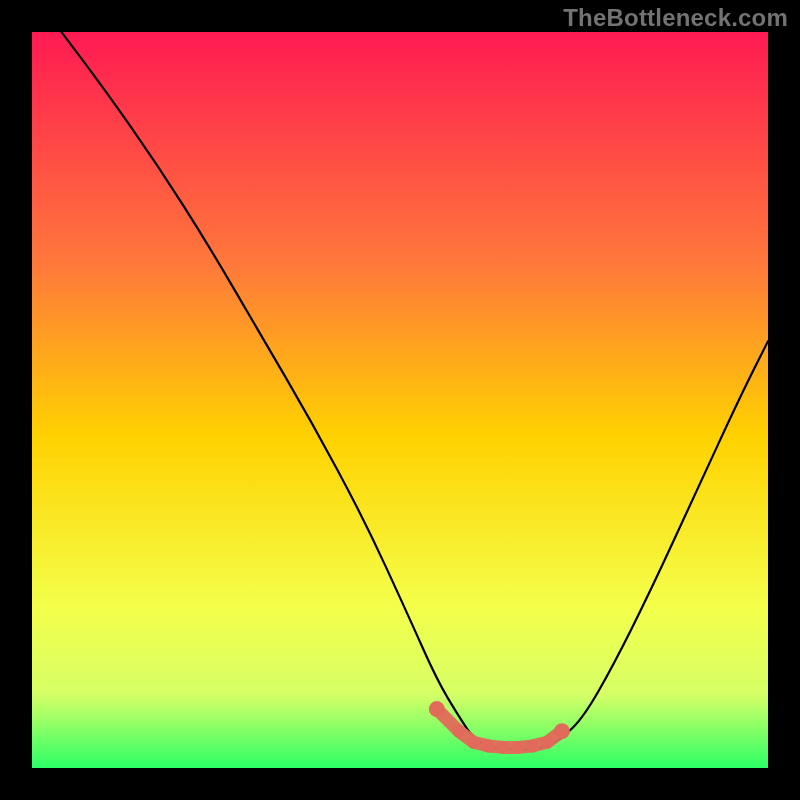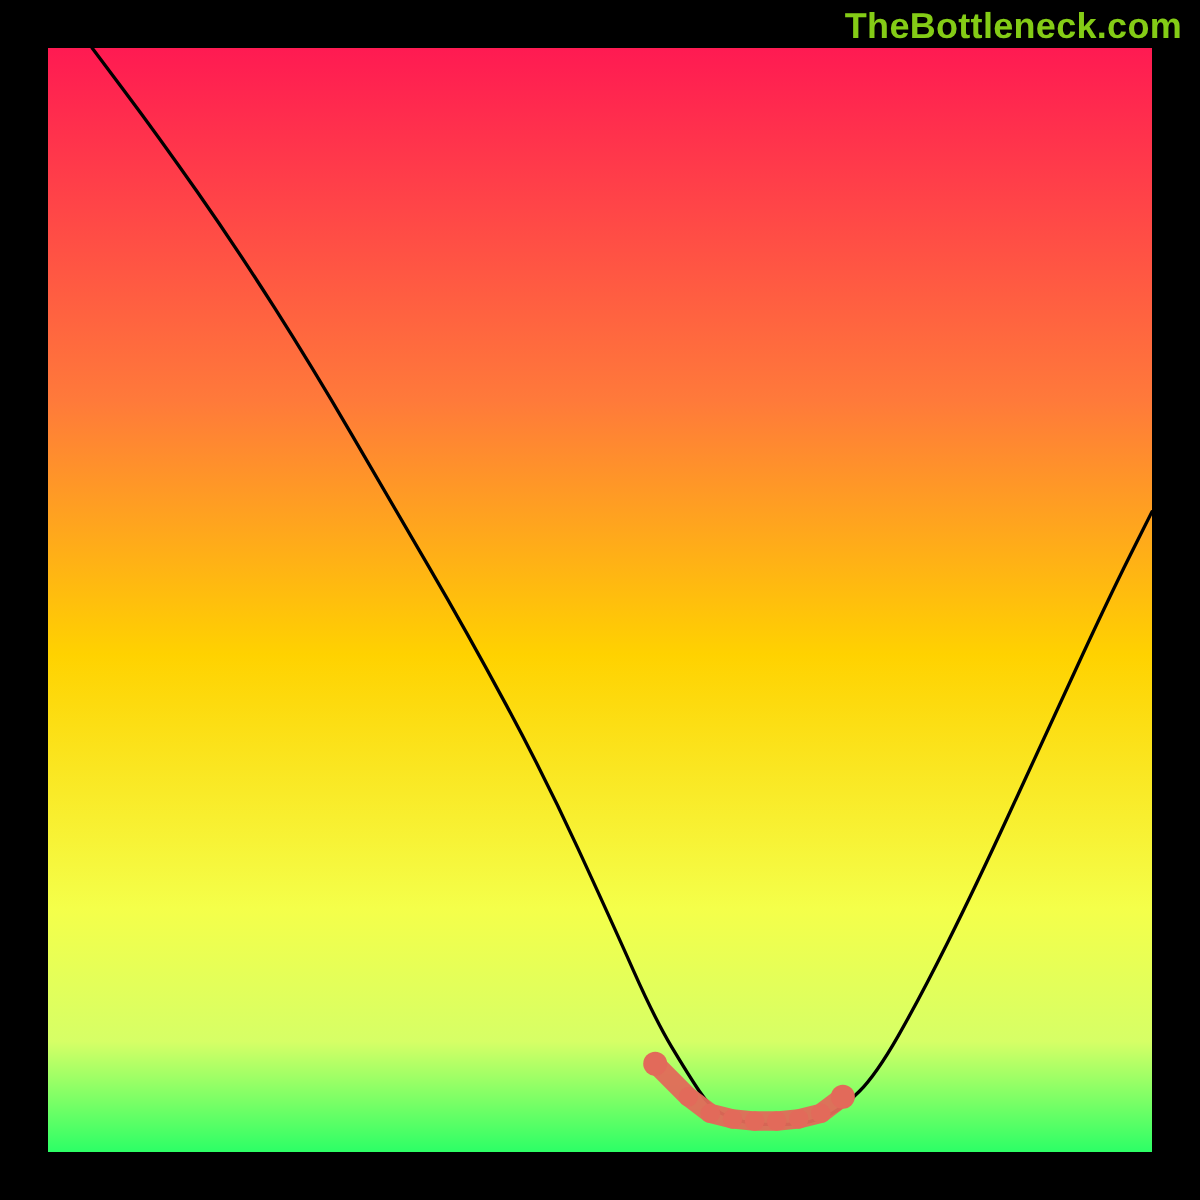--- a/index.html
+++ b/index.html
@@ -14,21 +14,21 @@
   .outer {
     position: relative;
     width: 800px;
     height: 800px;
     background: #000;
   }
   .watermark {
     position: absolute;
     top: 4px;
     right: 12px;
-    color: #84cc16;
+    color: #737373;
     font-size: 24px;
     font-weight: 600;
     letter-spacing: 0.2px;
     user-select: none;
   }
   .plot-area {
     position: absolute;
     left: 32px;
     top: 32px;
     width: 736px;

